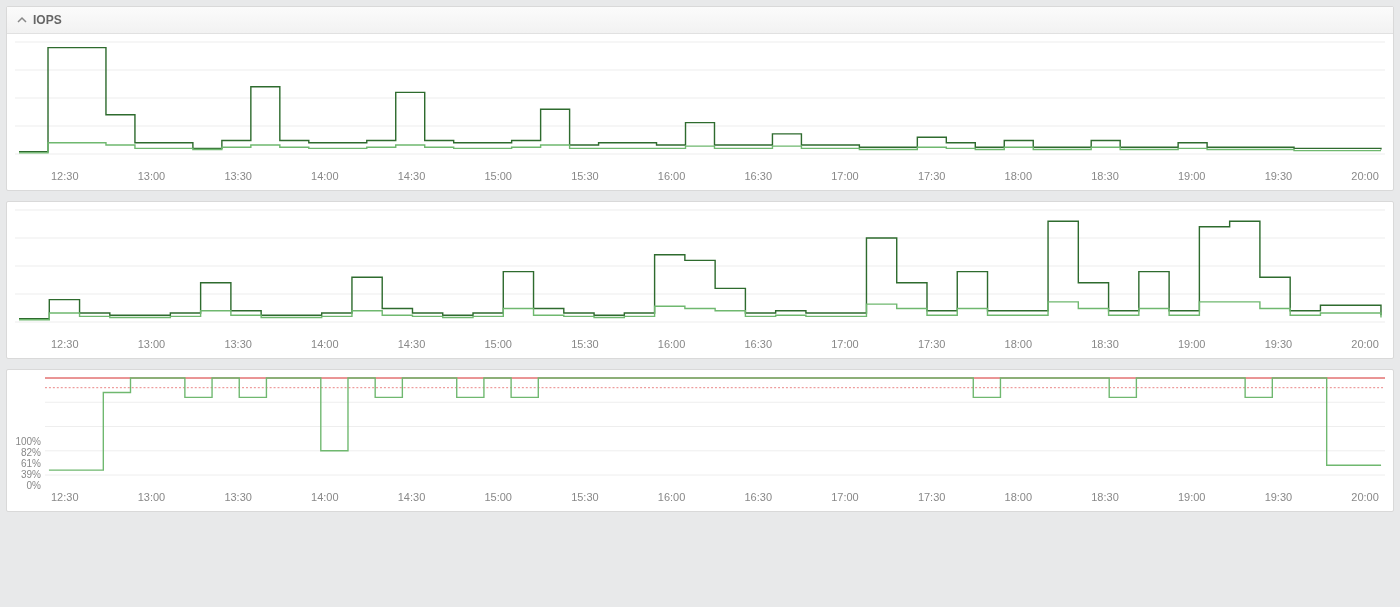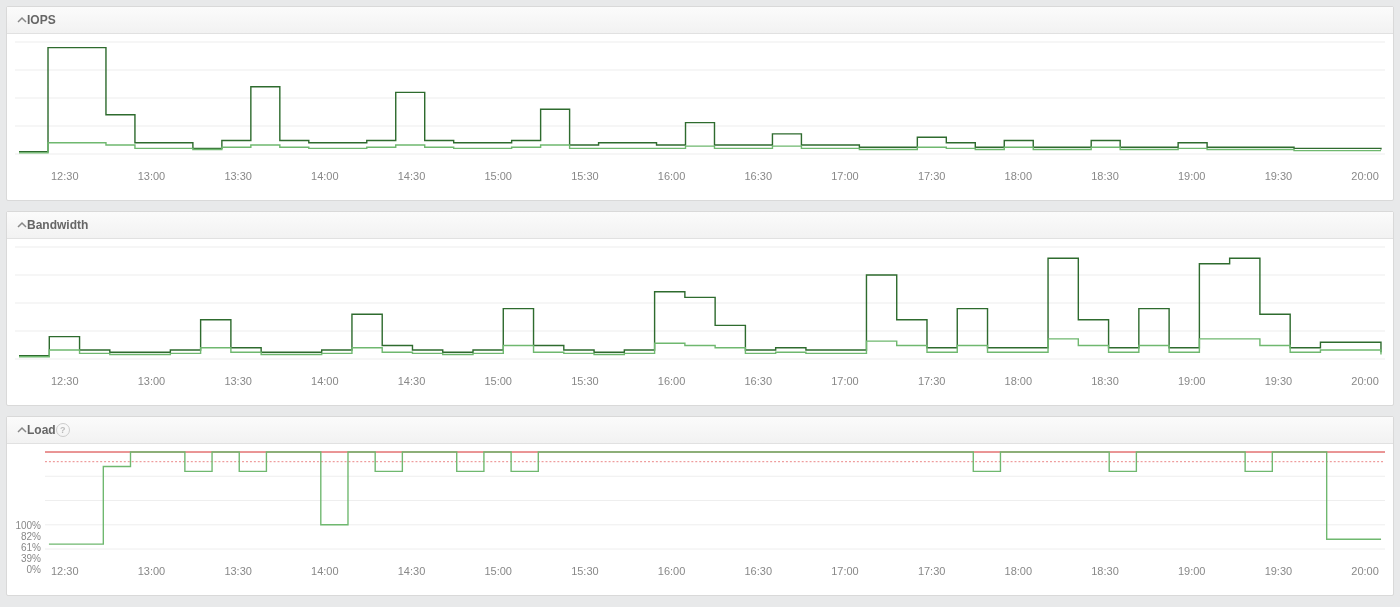--- a/index.html
+++ b/index.html
@@ -1,21 +1,21 @@
 <!DOCTYPE html>
 <html><head>
 <meta charset="utf-8">
 <style>
   html,body{margin:0;padding:0;background:#e8e9ea;font-family:-apple-system,Segoe UI,Helvetica,Arial,sans-serif;font-size:12px;color:#555}
   .dash{padding:6px}
   .panel{background:#fff;border:1px solid #d9d9d9;border-radius:2px;margin-bottom:10px}
-  .panel-header{background:linear-gradient(#fbfbfb,#f2f2f2);border-bottom:1px solid #e1e1e1;padding:6px 10px;display:flex;align-items:center;font-weight:600;color:#666}
+  .panel-header{background:linear-gradient(#fbfbfb,#f2f2f2);border-bottom:1px solid #e1e1e1;padding:6px 10px;display:flex;align-items:center;gap:6px;font-weight:600;color:#666}
   .chev{display:inline-flex;align-items:center;justify-content:center}
   .help{color:#bbb;border:1px solid #ccc;border-radius:50%;width:12px;height:12px;display:inline-flex;align-items:center;justify-content:center;font-size:9px}
-  .chart-wrap{position:relative;padding:4px 8px 12px 8px}
+  .chart-wrap{position:relative;padding:4px 8px 2px 8px}
   .plot{position:relative;width:100%;height:130px;background:#fff}
   .plot.small{height:115px}
   .redline{stroke:#d33;stroke-width:1}
   .red-dash{stroke:#d33;stroke-width:1;stroke-dasharray:2 2;opacity:.6}
   .xaxis{display:flex;justify-content:space-between;padding:2px 6px 6px 36px;color:#888;font-size:11px}
   .yaxis{position:absolute;left:0;top:0;bottom:18px;width:34px;display:flex;flex-direction:column;justify-content:flex-end;align-items:flex-end;padding:2px 4px 2px 0;color:#888;font-size:10px}
   svg{display:block}
 </style>
 </head>
 <body>
@@ -56,28 +56,20 @@
           <span>18:00</span>
           <span>18:30</span>
           <span>19:00</span>
           <span>19:30</span>
           <span>20:00</span>
         </div>
     </div>
   </div>
 
   <div class="panel">
-    <div class="panel-header">
-      <span class="chev">
-        <svg width="10" height="10" viewBox="0 0 10 10">
-            <path d="M1 7 L5 3 L9 7" fill="none" stroke="#888" stroke-width="1.5"></path>
-          </svg>
-      </span>
-      <span>Bandwidth</span>
-    </div>
     <div class="chart-wrap">
       <svg class="plot" viewBox="0 0 1360 130" preserveAspectRatio="none">
           <line x1="0" x2="1360" y1="4" y2="4" stroke="#eee"></line>
           <line x1="0" x2="1360" y1="32" y2="32" stroke="#eee"></line>
           <line x1="0" x2="1360" y1="60" y2="60" stroke="#eee"></line>
           <line x1="0" x2="1360" y1="88" y2="88" stroke="#eee"></line>
           <line x1="0" x2="1360" y1="116" y2="116" stroke="#eee"></line>
           <path d="M4 112.64 L34.044444444444444 112.64 L34.044444444444444 93.60000000000001 L64.08888888888889 93.60000000000001 L64.08888888888889 107.04 L94.13333333333333 107.04 L94.13333333333333 109.28 L124.17777777777778 109.28 L124.17777777777778 109.28 L154.2222222222222 109.28 L154.2222222222222 107.04 L184.26666666666665 107.04 L184.26666666666665 76.8 L214.3111111111111 76.8 L214.3111111111111 104.8 L244.35555555555555 104.8 L244.35555555555555 109.28 L274.40000000000003 109.28 L274.40000000000003 109.28 L304.4444444444444 109.28 L304.4444444444444 107.04 L334.4888888888889 107.04 L334.4888888888889 71.2 L364.5333333333333 71.2 L364.5333333333333 102.56 L394.5777777777777 102.56 L394.5777777777777 107.04 L424.6222222222222 107.04 L424.6222222222222 109.28 L454.66666666666663 109.28 L454.66666666666663 107.04 L484.7111111111111 107.04 L484.7111111111111 65.60000000000001 L514.7555555555555 65.60000000000001 L514.7555555555555 102.56 L544.8000000000001 102.56 L544.8000000000001 107.04 L574.8444444444444 107.04 L574.8444444444444 109.28 L604.8888888888888 109.28 L604.8888888888888 107.04 L634.9333333333334 107.04 L634.9333333333334 48.800000000000004 L664.9777777777778 48.800000000000004 L664.9777777777778 54.39999999999999 L695.0222222222221 54.39999999999999 L695.0222222222221 82.39999999999999 L725.0666666666666 82.39999999999999 L725.0666666666666 107.04 L755.1111111111112 107.04 L755.1111111111112 104.8 L785.1555555555555 104.8 L785.1555555555555 107.04 L815.1999999999999 107.04 L815.1999999999999 107.04 L845.2444444444444 107.04 L845.2444444444444 32 L875.2888888888889 32 L875.2888888888889 76.8 L905.3333333333333 76.8 L905.3333333333333 104.8 L935.3777777777777 104.8 L935.3777777777777 65.60000000000001 L965.4222222222222 65.60000000000001 L965.4222222222222 104.8 L995.4666666666666 104.8 L995.4666666666666 104.8 L1025.511111111111 104.8 L1025.511111111111 15.199999999999998 L1055.5555555555557 15.199999999999998 L1055.5555555555557 76.8 L1085.6000000000001 76.8 L1085.6000000000001 104.8 L1115.6444444444444 104.8 L1115.6444444444444 65.60000000000001 L1145.6888888888889 65.60000000000001 L1145.6888888888889 104.8 L1175.7333333333333 104.8 L1175.7333333333333 20.800000000000004 L1205.7777777777776 20.800000000000004 L1205.7777777777776 15.199999999999998 L1235.8222222222223 15.199999999999998 L1235.8222222222223 71.2 L1265.8666666666668 71.2 L1265.8666666666668 104.8 L1295.9111111111113 104.8 L1295.9111111111113 99.2 L1325.9555555555555 99.2 L1325.9555555555555 99.2 L1356 99.2 L1356 109.28" fill="none" stroke="#2e6b2e" stroke-width="1.4"></path>
           <path d="M4 113.75999999999999 L34.044444444444444 113.75999999999999 L34.044444444444444 107.04 L64.08888888888889 107.04 L64.08888888888889 110.39999999999999 L94.13333333333333 110.39999999999999 L94.13333333333333 111.52 L124.17777777777778 111.52 L124.17777777777778 111.52 L154.2222222222222 111.52 L154.2222222222222 110.39999999999999 L184.26666666666665 110.39999999999999 L184.26666666666665 104.8 L214.3111111111111 104.8 L214.3111111111111 109.28 L244.35555555555555 109.28 L244.35555555555555 111.52 L274.40000000000003 111.52 L274.40000000000003 111.52 L304.4444444444444 111.52 L304.4444444444444 110.39999999999999 L334.4888888888889 110.39999999999999 L334.4888888888889 104.8 L364.5333333333333 104.8 L364.5333333333333 109.28 L394.5777777777777 109.28 L394.5777777777777 110.39999999999999 L424.6222222222222 110.39999999999999 L424.6222222222222 111.52 L454.66666666666663 111.52 L454.66666666666663 110.39999999999999 L484.7111111111111 110.39999999999999 L484.7111111111111 102.56 L514.7555555555555 102.56 L514.7555555555555 109.28 L544.8000000000001 109.28 L544.8000000000001 110.39999999999999 L574.8444444444444 110.39999999999999 L574.8444444444444 111.52 L604.8888888888888 111.52 L604.8888888888888 110.39999999999999 L634.9333333333334 110.39999999999999 L634.9333333333334 100.32 L664.9777777777778 100.32 L664.9777777777778 102.56 L695.0222222222221 102.56 L695.0222222222221 104.8 L725.0666666666666 104.8 L725.0666666666666 110.39999999999999 L755.1111111111112 110.39999999999999 L755.1111111111112 109.28 L785.1555555555555 109.28 L785.1555555555555 110.39999999999999 L815.1999999999999 110.39999999999999 L815.1999999999999 110.39999999999999 L845.2444444444444 110.39999999999999 L845.2444444444444 98.08 L875.2888888888889 98.08 L875.2888888888889 102.56 L905.3333333333333 102.56 L905.3333333333333 109.28 L935.3777777777777 109.28 L935.3777777777777 102.56 L965.4222222222222 102.56 L965.4222222222222 109.28 L995.4666666666666 109.28 L995.4666666666666 109.28 L1025.511111111111 109.28 L1025.511111111111 95.84 L1055.5555555555557 95.84 L1055.5555555555557 102.56 L1085.6000000000001 102.56 L1085.6000000000001 109.28 L1115.6444444444444 109.28 L1115.6444444444444 102.56 L1145.6888888888889 102.56 L1145.6888888888889 109.28 L1175.7333333333333 109.28 L1175.7333333333333 95.84 L1205.7777777777776 95.84 L1205.7777777777776 95.84 L1235.8222222222223 95.84 L1235.8222222222223 102.56 L1265.8666666666668 102.56 L1265.8666666666668 109.28 L1295.9111111111113 109.28 L1295.9111111111113 107.04 L1325.9555555555555 107.04 L1325.9555555555555 107.04 L1356 107.04 L1356 111.52" fill="none" stroke="#6fb86f" stroke-width="1.4"></path>
         </svg>
@@ -96,29 +88,20 @@
           <span>18:00</span>
           <span>18:30</span>
           <span>19:00</span>
           <span>19:30</span>
           <span>20:00</span>
         </div>
     </div>
   </div>
 
   <div class="panel">
-    <div class="panel-header">
-      <span class="chev">
-        <svg width="10" height="10" viewBox="0 0 10 10">
-            <path d="M1 7 L5 3 L9 7" fill="none" stroke="#888" stroke-width="1.5"></path>
-          </svg>
-      </span>
-      <span>Load</span>
-      <span class="help">?</span>
-    </div>
     <div class="chart-wrap">
       <div class="yaxis">
           <span>100%</span>
           <span>82%</span>
           <span>61%</span>
           <span>39%</span>
           <span>0%</span>
         </div>
       <svg class="plot small" viewBox="0 0 1360 115" preserveAspectRatio="none" style="margin-left:30px;width:calc(100% - 30px)">
           <line x1="0" x2="1360" y1="4" y2="4" stroke="#eee"></line>

